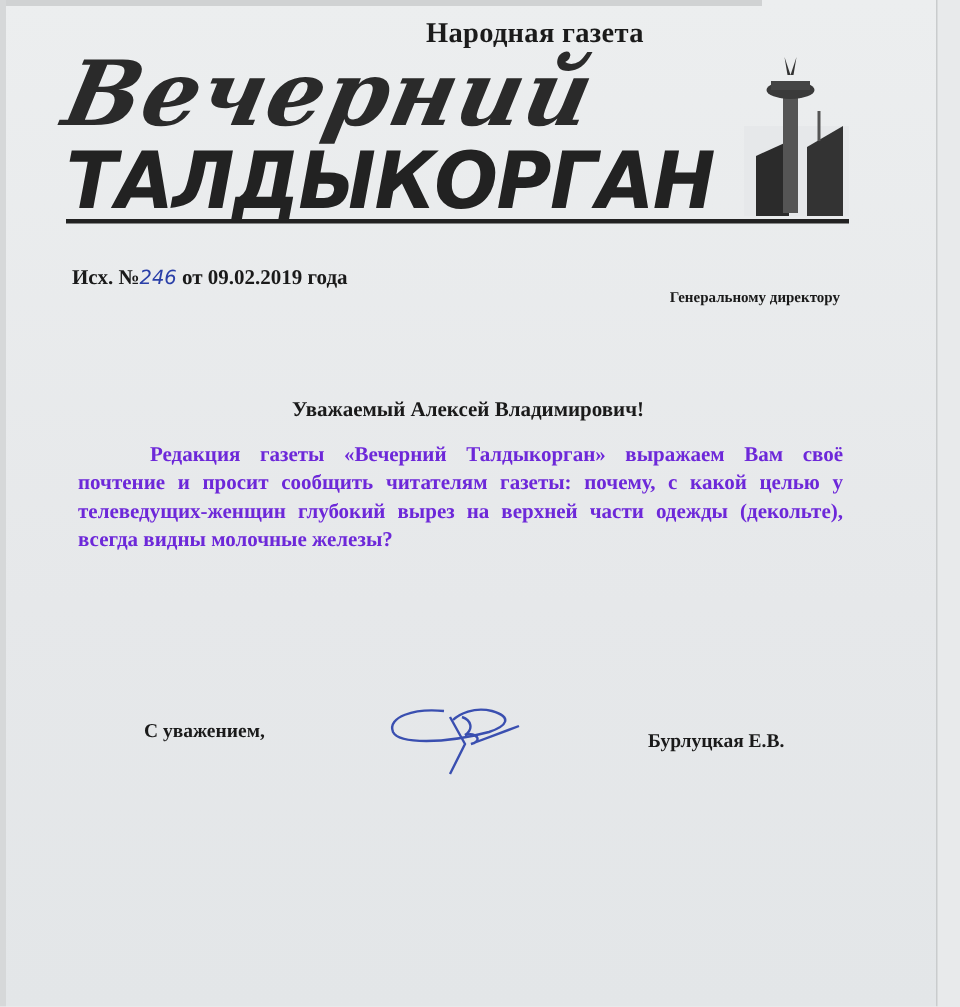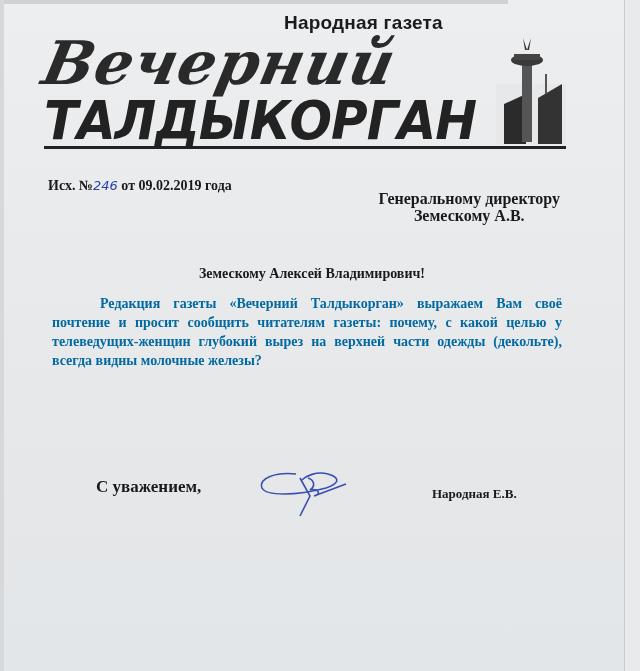--- a/index.html
+++ b/index.html
@@ -20,21 +20,21 @@
     }
     .edge-left {
       position: absolute; left: 0; top: 0; width: 4px; height: 671px;
       background: #d6d8d9;
     }
     .top-strip {
       position: absolute; left: 0; top: 0; width: 508px; height: 4px; background: #d0d2d3;
     }
     .subtitle {
       position: absolute; left: 284px; top: 12px;
-      font-family: Liberation Sans, sans-serif; font-weight: bold; font-size: 19px;
+      font-family: Liberation Serif, serif; font-weight: bold; font-size: 19px;
       color: #1b1b1b; letter-spacing: 0.2px;
     }
     .title-script {
       position: absolute; left: 44px; top: 28px;
       font-family: "DejaVu Serif", serif; font-style: italic; font-weight: bold;
       font-size: 60px; color: #2a2a2a; letter-spacing: 1px;
       transform: skewX(-12deg);
     }
     .title-block {
       position: absolute; left: 44px; top: 92px;
@@ -47,35 +47,35 @@
     }
     .tower {
       position: absolute; left: 496px; top: 34px; width: 70px; height: 110px;
     }
     .ref-line {
       position: absolute; left: 48px; top: 178px;
       font-weight: bold; font-size: 14px;
     }
     .ref-num { color: #2a3fa8; font-style: italic; font-weight: normal; font-family: "DejaVu Sans", sans-serif; font-size: 13px; }
     .addressee {
-      position: absolute; right: 80px; top: 190px; text-align: center;
-      font-weight: bold; font-size: 16px; line-height: 17px;
+      position: absolute; right: 80px; top: 190px; text-align: right;
+      font-weight: bold; font-size: 10px; line-height: 17px;
     }
     .salutation {
       position: absolute; left: 0; width: 624px; top: 266px; text-align: center;
       font-weight: bold; font-size: 14px;
     }
     .body-text {
       position: absolute; left: 52px; top: 294px; width: 510px;
       font-size: 14px; line-height: 19px; text-align: justify;
-      text-indent: 48px; font-weight: bold; color: #0369a1;
+      text-indent: 48px; font-weight: bold; color: #6d28d9;
     }
     .closing {
       position: absolute; left: 96px; top: 479px;
-      font-weight: bold; font-size: 17px; line-height: 16px;
+      font-weight: bold; font-size: 13px; line-height: 16px;
     }
     .signature {
       position: absolute; left: 256px; top: 466px; width: 100px; height: 60px;
     }
     .signer {
       position: absolute; left: 432px; top: 486px;
       font-weight: bold; font-size: 13px;
     }
   </style>
 </head>
@@ -102,28 +102,27 @@
 </svg>
 <div class="header-rule"></div>
 
 <div class="ref-line">
   <span>Исх. №</span><span class="ref-num">246</span>
   <span>от 09.02.2019 года</span>
 </div>
 
 <div class="addressee">
   <div>Генеральному директору</div>
-  <div>Земескому А.В.</div>
 </div>
 
-<div class="salutation">Земескому Алексей Владимирович!</div>
+<div class="salutation">Уважаемый Алексей Владимирович!</div>
 <div class="body-text">Редакция газеты «Вечерний Талдыкорган» выражаем Вам своё почтение и просит сообщить читателям газеты: почему, с какой целью у телеведущих-женщин глубокий вырез на верхней части одежды (декольте), всегда видны молочные железы?</div>
 
 <div class="closing">
   <div>С уважением,</div>
 </div>
 
 <svg class="signature" viewBox="0 0 100 60">
   <path d="M40 8 C20 6 2 12 6 22 C10 30 40 30 70 22 C82 18 86 12 72 8 C60 5 50 10 46 14" fill="none" stroke="#3a4fb0" stroke-width="1.6"></path>
   <path d="M44 12 L54 30 L44 50 M52 12 C58 14 60 20 54 24 C62 22 66 28 58 30 L90 18" fill="none" stroke="#3a4fb0" stroke-width="1.6"></path>
 </svg>
 
-<div class="signer">Народная Е.В.</div>
+<div class="signer">Бурлуцкая Е.В.</div>
 
 </body></html>

